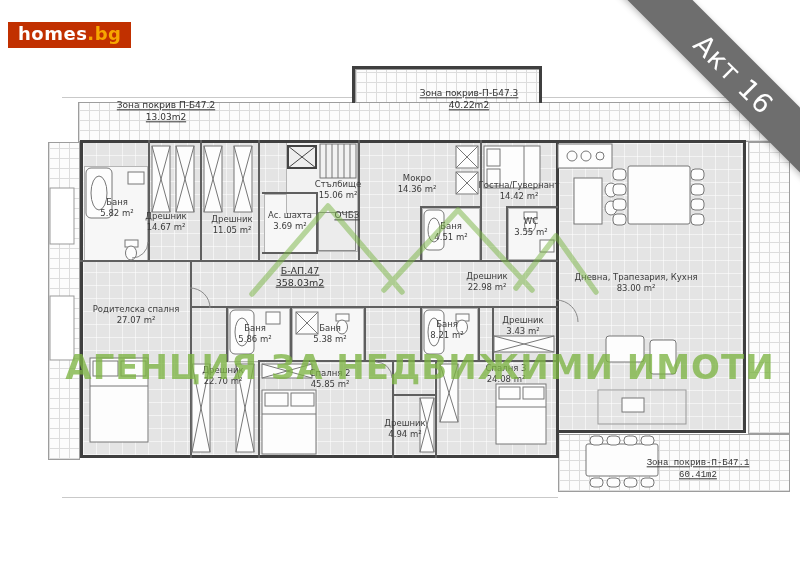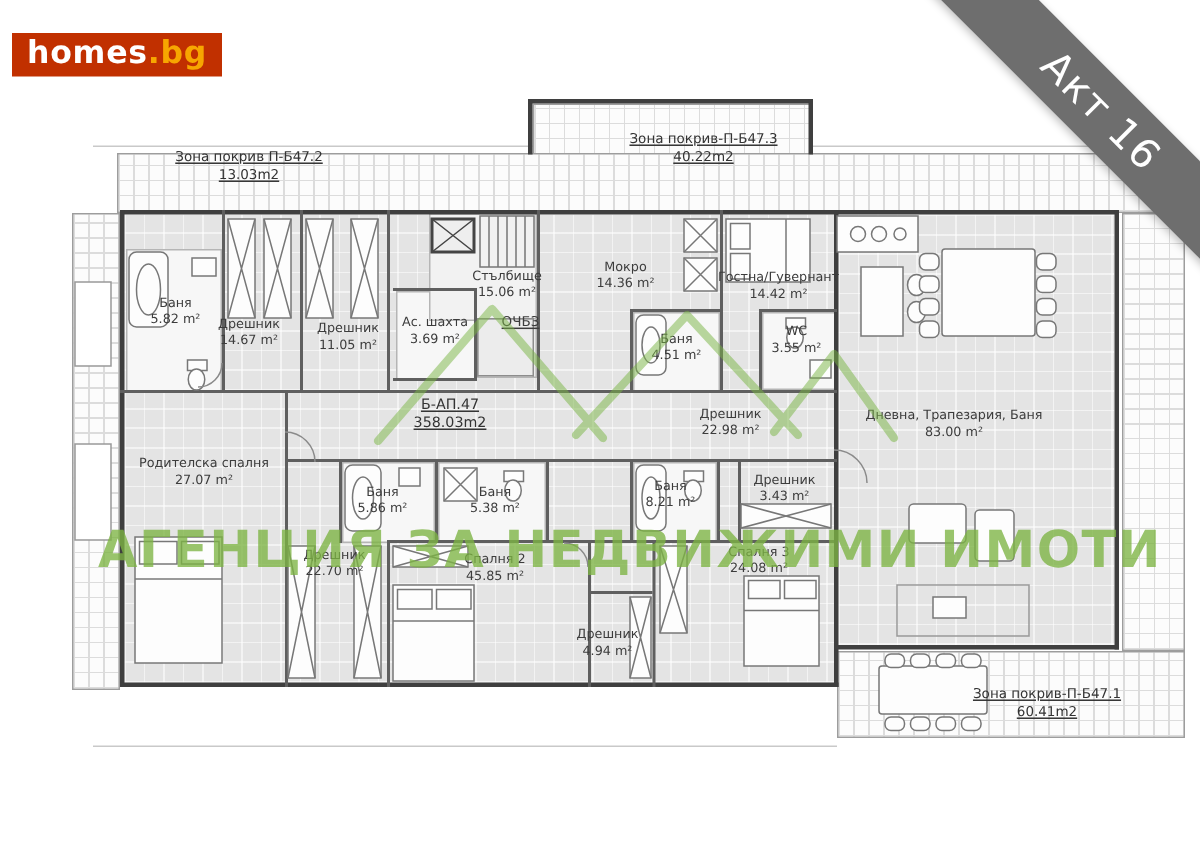--- a/index.html
+++ b/index.html
@@ -32,21 +32,21 @@
   
   .roofline{position:absolute;left:0;top:0;z-index:40;pointer-events:none;}
   .wm1{position:absolute;left:420px;top:274px;transform:translateX(-50%);
         font-size:62px;font-weight:bold;letter-spacing:4px;white-space:nowrap;
         color:rgba(115,115,115,.5);z-index:41;}
   .wm2{position:absolute;left:420px;top:347px;transform:translateX(-50%);
         font-size:34px;font-weight:bold;letter-spacing:1px;white-space:nowrap;
         color:rgba(124,179,66,.78);z-index:41;}
   
   .logo{position:absolute;left:8px;top:22px;background:#c13000;padding:3px 10px 5px 10px;
-        z-index:50;font-weight:bold;font-size:21px;letter-spacing:.5px;line-height:1;}
+        z-index:50;font-weight:bold;font-size:18px;letter-spacing:.5px;line-height:1;}
   .logo .h{color:#ffffff;}
   .logo .bg{color:#f7a600;}
   .ribbon{position:absolute;top:51px;right:-84px;width:300px;height:46px;background:#6e6e6e;
         transform:rotate(45deg);display:flex;align-items:center;justify-content:center;
         color:#fff;font-size:27px;letter-spacing:1px;z-index:50;
         box-shadow:0 2px 6px rgba(0,0,0,.25);}
 </style>
 </head>
 <body>
 
@@ -302,21 +302,21 @@
       </div>
       <div class="room-label" style="left: 531px; top: 227px;">
         <div>WC</div>
         <div>3.55 m²</div>
       </div>
       <div class="room-label" style="left: 487px; top: 282px;">
         <div>Дрешник</div>
         <div>22.98 m²</div>
       </div>
       <div class="room-label" style="left: 636px; top: 283px;">
-        <div>Дневна, Трапезария, Баня</div>
+        <div>Дневна, Трапезария, Кухня</div>
         <div>83.00 m²</div>
       </div>
       <div class="room-label" style="left: 136px; top: 315px; text-align: center;">
         <div>Родителска спалня</div>
         <div>27.07 m²</div>
       </div>
       <div class="room-label" style="left: 255px; top: 334px;">
         <div>Баня</div>
         <div>5.86 m²</div>
       </div>
@@ -351,21 +351,21 @@
     </div>
   <div>
       <div class="zone-label" style="left: 166px; top: 112px;">
         <div>Зона покрив П-Б47.2</div>
         <div>13.03m2</div>
       </div>
       <div class="zone-label" style="left: 469px; top: 100px;">
         <div>Зона покрив-П-Б47.3</div>
         <div>40.22m2</div>
       </div>
-      <div class="zone-label" style="left: 698px; top: 470px;">
+      <div class="zone-label" style="left: 698px; top: 470px; font-family: Liberation Mono, monospace;">
         <div>Зона покрив-П-Б47.1</div>
         <div>60.41m2</div>
       </div>
     </div>
   <div class="apt-label">
     <div>Б-АП.47</div>
     <div>358.03m2</div>
   </div>
 
   <svg class="roofline" width="800" height="577" viewBox="0 0 800 577">

